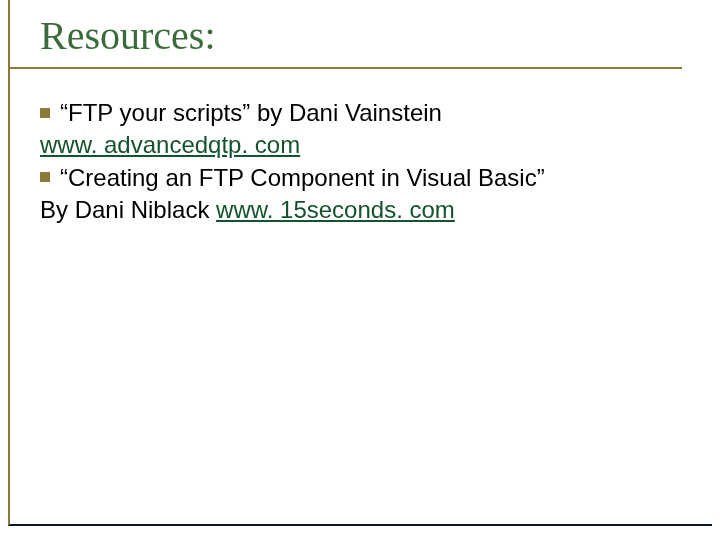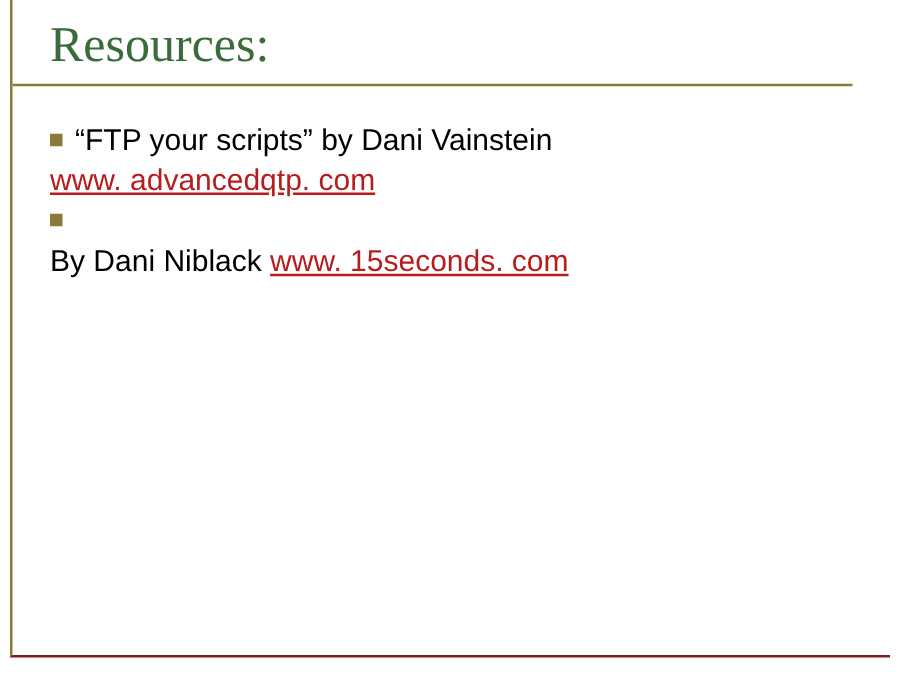--- a/index.html
+++ b/index.html
@@ -11,21 +11,21 @@
     font-family: Arial, Helvetica, sans-serif;
     overflow: hidden;
   }
   .slide {
     position: relative;
     box-sizing: border-box;
     width: 720px;
     height: 540px;
     padding: 12px 30px 20px 30px;
     border-left: 2px solid #8a7a3a;
-    border-bottom: 2px solid #7f1d1d;
+    border-bottom: 2px solid #0f172a;
     
     margin-left: 8px;
     width: 704px;
     height: 526px;
   }
   .title {
     font-family: "Times New Roman", Times, serif;
     font-size: 40px;
     color: #3a6b3a;
     margin: 0 0 8px 0;
@@ -50,40 +50,40 @@
     width: 10px;
     height: 10px;
     background: #8a7a3a;
     vertical-align: middle;
     margin-right: 10px;
     position: relative;
     top: -2px;
   }
   .link {
     text-decoration: underline;
-    color: #b91c1c;
+    color: #14532d;
   }
 </style>
 </head>
 <body>
 
 <div class="slide">
   <h1 class="title">Resources:</h1>
   <hr class="title-rule">
 
   <div class="body">
 
     <div class="bullet-line">
       <span class="bullet"></span><span>“FTP your scripts” by Dani Vainstein</span>
     </div>
     <div class="bullet-line">
       <span class="link">www. advancedqtp. com</span>
     </div>
 
     <div class="bullet-line">
-      <span class="bullet"></span>
+      <span class="bullet"></span><span>“Creating an FTP Component in Visual Basic”</span>
     </div>
     <div class="bullet-line">
       <span>By Dani Niblack </span><span class="link">www. 15seconds. com</span>
     </div>
 
   </div>
 </div>
 
 </body></html>

